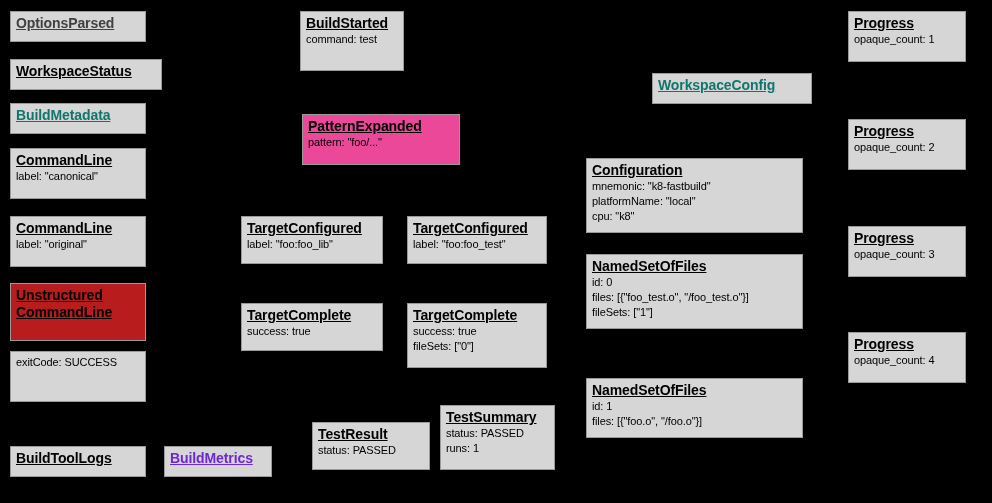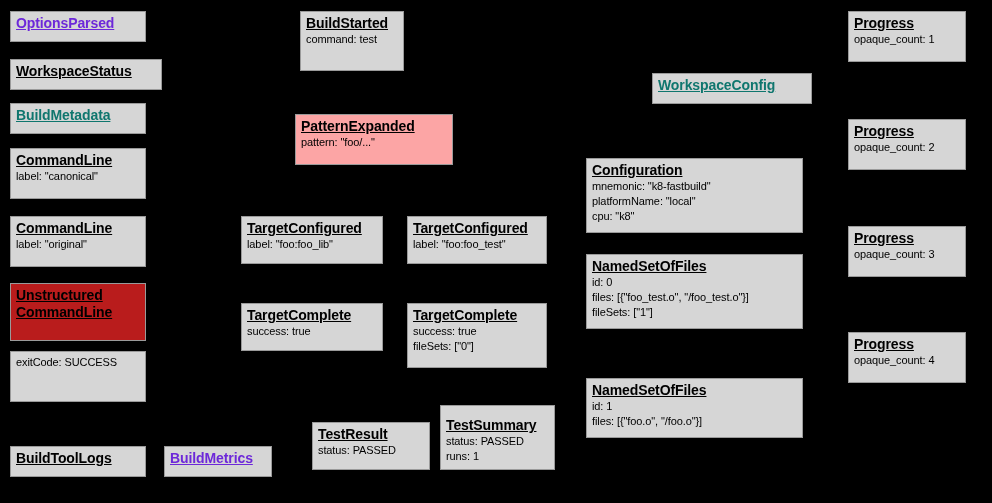--- a/index.html
+++ b/index.html
@@ -46,21 +46,21 @@
     font-weight: normal;
     line-height: 15px;
     white-space: nowrap;
     letter-spacing: -0.1px;
   }
 </style>
 </head>
 <body>
 
 <div id="canvas" style="width: 992px; height: 503px; background: rgb(0, 0, 0);">
-    <div class="node" style="left: 10px; top: 11px; width: 136px; height: 31px; background: rgb(214, 214, 214); border-color: rgb(154, 154, 154); color: #6d28d9;">
+    <div class="node" style="left: 10px; top: 11px; width: 136px; height: 31px; background: rgb(214, 214, 214); border-color: rgb(154, 154, 154); color: #404040;">
       <div class="node-title" style="text-decoration: none;">
         <span class="node-title-line">OptionsParsed</span>
       </div>
     </div>
     <div class="node" style="left: 10px; top: 59px; width: 152px; height: 31px; background: rgb(214, 214, 214); border-color: rgb(154, 154, 154); color: rgb(0, 0, 0);">
       <div class="node-title" style="text-decoration: none;">
         <span class="node-title-line">WorkspaceStatus</span>
       </div>
     </div>
     <div class="node" style="left: 10px; top: 103px; width: 136px; height: 31px; background: rgb(214, 214, 214); border-color: rgb(154, 154, 154); color: #0f766e;">
@@ -106,21 +106,21 @@
       </div>
     </div>
     <div class="node" style="left: 300px; top: 11px; width: 104px; height: 60px; background: rgb(214, 214, 214); border-color: rgb(154, 154, 154); color: rgb(0, 0, 0);">
       <div class="node-title" style="text-decoration: none;">
         <span class="node-title-line">BuildStarted</span>
       </div>
       <div class="node-fields">
         <div class="node-field">command: test</div>
       </div>
     </div>
-    <div class="node" style="left: 295px; top: 114px; width: 158px; height: 51px; background: #fca5a5; border-color: rgb(154, 154, 154); color: rgb(0, 0, 0);">
+    <div class="node" style="left: 302px; top: 114px; width: 158px; height: 51px; background: #ec4899; border-color: rgb(154, 154, 154); color: rgb(0, 0, 0);">
       <div class="node-title" style="text-decoration: none;">
         <span class="node-title-line">PatternExpanded</span>
       </div>
       <div class="node-fields">
         <div class="node-field">pattern: "foo/..."</div>
       </div>
     </div>
     <div class="node" style="left: 241px; top: 216px; width: 142px; height: 48px; background: rgb(214, 214, 214); border-color: rgb(154, 154, 154); color: rgb(0, 0, 0);">
       <div class="node-title" style="text-decoration: none;">
         <span class="node-title-line">TargetConfigured</span>
@@ -156,21 +156,21 @@
     </div>
     <div class="node" style="left: 312px; top: 422px; width: 118px; height: 48px; background: rgb(214, 214, 214); border-color: rgb(154, 154, 154); color: rgb(0, 0, 0);">
       <div class="node-title" style="text-decoration: none;">
         <span class="node-title-line">TestResult</span>
       </div>
       <div class="node-fields">
         <div class="node-field">status: PASSED</div>
       </div>
     </div>
     <div class="node" style="left: 440px; top: 405px; width: 115px; height: 65px; background: rgb(214, 214, 214); border-color: rgb(154, 154, 154); color: rgb(0, 0, 0);">
-      <div class="node-title" style="text-decoration: none; margin-top: 8px;">
+      <div class="node-title" style="text-decoration: none;">
         <span class="node-title-line">TestSummary</span>
       </div>
       <div class="node-fields">
         <div class="node-field">status: PASSED</div>
         <div class="node-field">runs: 1</div>
       </div>
     </div>
     <div class="node" style="left: 652px; top: 73px; width: 160px; height: 31px; background: rgb(214, 214, 214); border-color: rgb(154, 154, 154); color: #0f766e;">
       <div class="node-title" style="text-decoration: none;">
         <span class="node-title-line">WorkspaceConfig</span>

